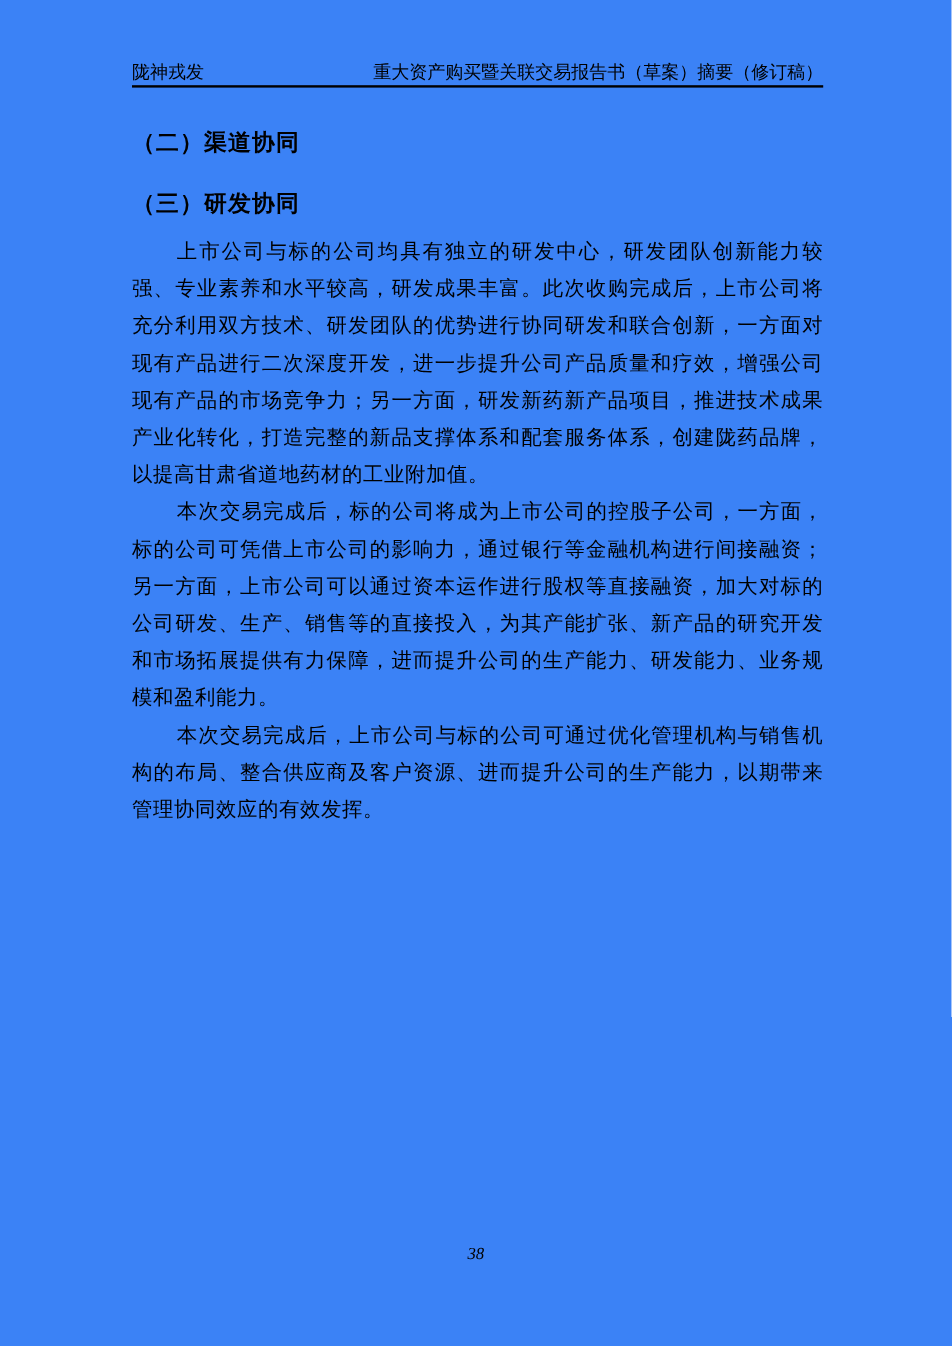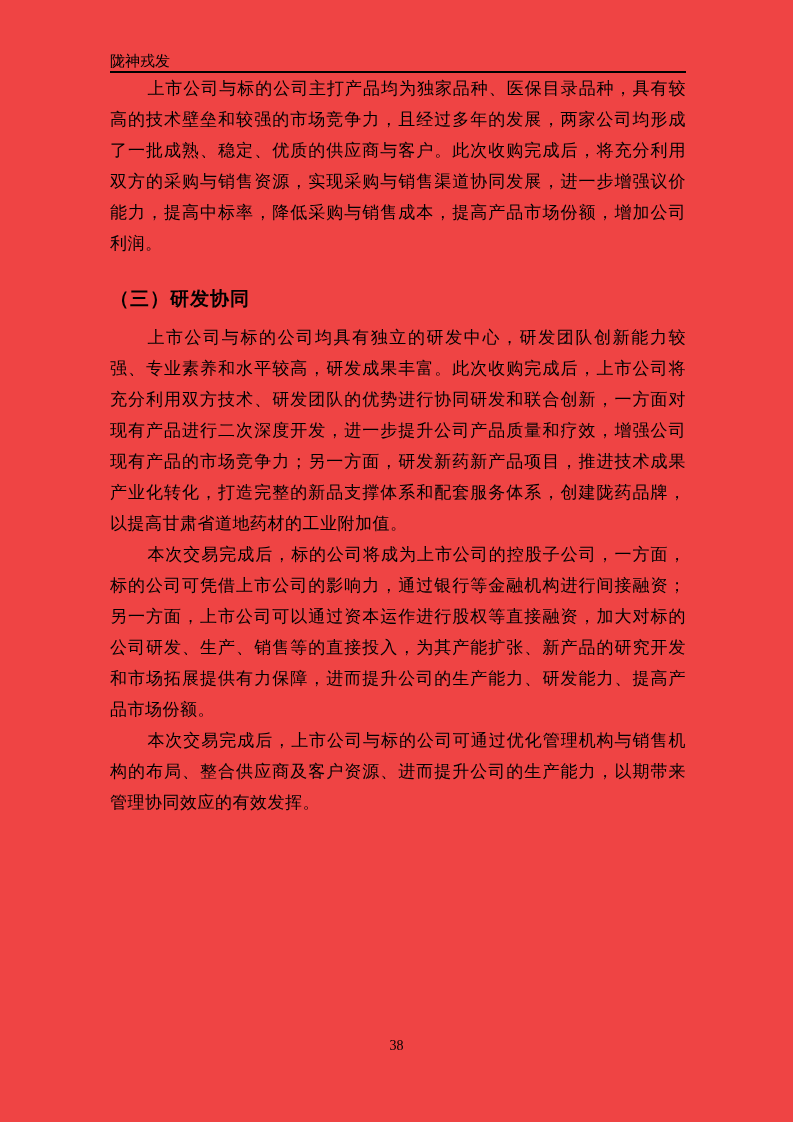--- a/index.html
+++ b/index.html
@@ -4,21 +4,21 @@
 <style>
   html, body {
     margin: 0;
     padding: 0;
     background: #ffffff;
   }
   .page {
     position: relative;
     width: 793px;
     height: 1122px;
-    background: #ef4444;
+    background: #3b82f6;
     overflow: hidden;
     color: #000000;
   }
   .content {
     position: absolute;
     left: 110px;
     top: 0;
     width: 576px;
   }
   .doc-header {
@@ -63,38 +63,40 @@
   }
   .page-number {
     position: absolute;
     left: 0;
     top: 1038px;
     width: 793px;
     text-align: center;
     font-family: "Liberation Serif", "DejaVu Serif", serif;
     font-size: 14px;
     line-height: 16px;
+    font-style: italic;
   }
 </style>
 </head>
 <body>
 
 <div class="page">
   <div class="content">
 
     <div class="doc-header">
       <span>陇神戎发</span>
+      <span>重大资产购买暨关联交易报告书（草案）摘要（修订稿）</span>
     </div>
 
-    <p class="body-para">上市公司与标的公司主打产品均为独家品种、医保目录品种，具有较高的技术壁垒和较强的市场竞争力，且经过多年的发展，两家公司均形成了一批成熟、稳定、优质的供应商与客户。此次收购完成后，将充分利用双方的采购与销售资源，实现采购与销售渠道协同发展，进一步增强议价能力，提高中标率，降低采购与销售成本，提高产品市场份额，增加公司利润。</p>
+    <h2 class="sec-heading first">（二）渠道协同</h2>
 
     <h2 class="sec-heading">（三）研发协同</h2>
     <p class="body-para">上市公司与标的公司均具有独立的研发中心，研发团队创新能力较强、专业素养和水平较高，研发成果丰富。此次收购完成后，上市公司将充分利用双方技术、研发团队的优势进行协同研发和联合创新，一方面对现有产品进行二次深度开发，进一步提升公司产品质量和疗效，增强公司现有产品的市场竞争力；另一方面，研发新药新产品项目，推进技术成果产业化转化，打造完整的新品支撑体系和配套服务体系，创建陇药品牌，以提高甘肃省道地药材的工业附加值。</p>
 
-    <p class="body-para">本次交易完成后，标的公司将成为上市公司的控股子公司，一方面，标的公司可凭借上市公司的影响力，通过银行等金融机构进行间接融资；另一方面，上市公司可以通过资本运作进行股权等直接融资，加大对标的公司研发、生产、销售等的直接投入，为其产能扩张、新产品的研究开发和市场拓展提供有力保障，进而提升公司的生产能力、研发能力、提高产品市场份额。</p>
+    <p class="body-para">本次交易完成后，标的公司将成为上市公司的控股子公司，一方面，标的公司可凭借上市公司的影响力，通过银行等金融机构进行间接融资；另一方面，上市公司可以通过资本运作进行股权等直接融资，加大对标的公司研发、生产、销售等的直接投入，为其产能扩张、新产品的研究开发和市场拓展提供有力保障，进而提升公司的生产能力、研发能力、业务规模和盈利能力。</p>
 
     <p class="body-para">本次交易完成后，上市公司与标的公司可通过优化管理机构与销售机构的布局、整合供应商及客户资源、进而提升公司的生产能力，以期带来管理协同效应的有效发挥。</p>
 
 
   </div>
 
   <div class="page-number">38</div>
 </div>
 
 </body></html>

